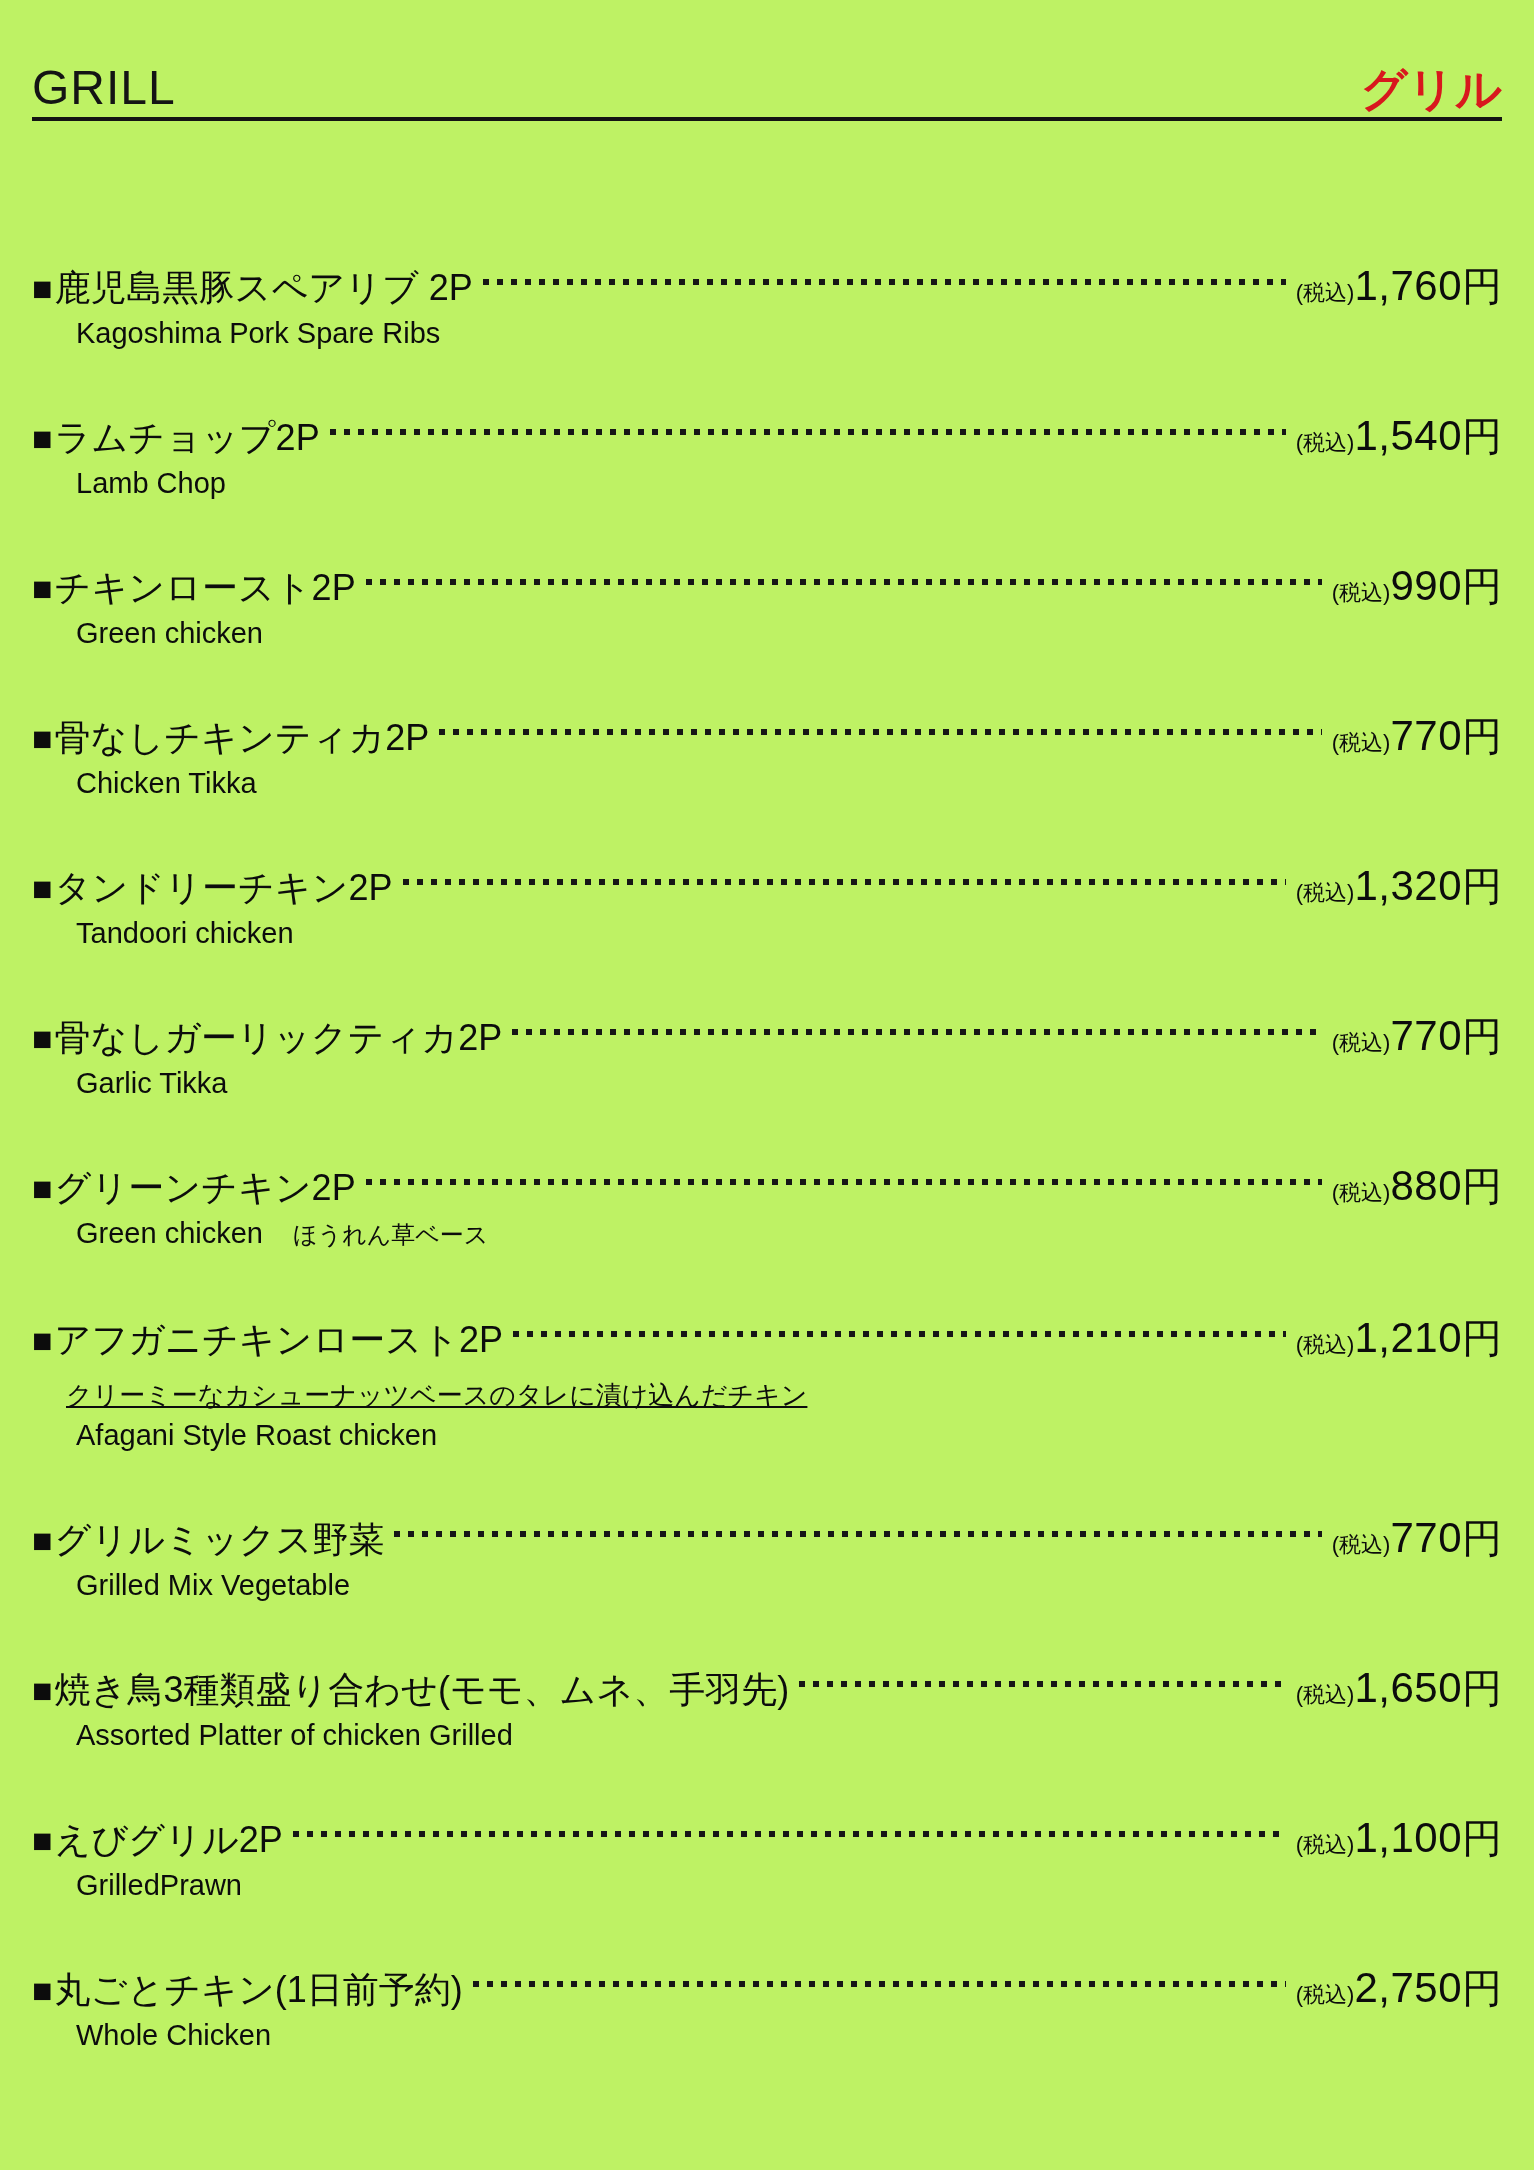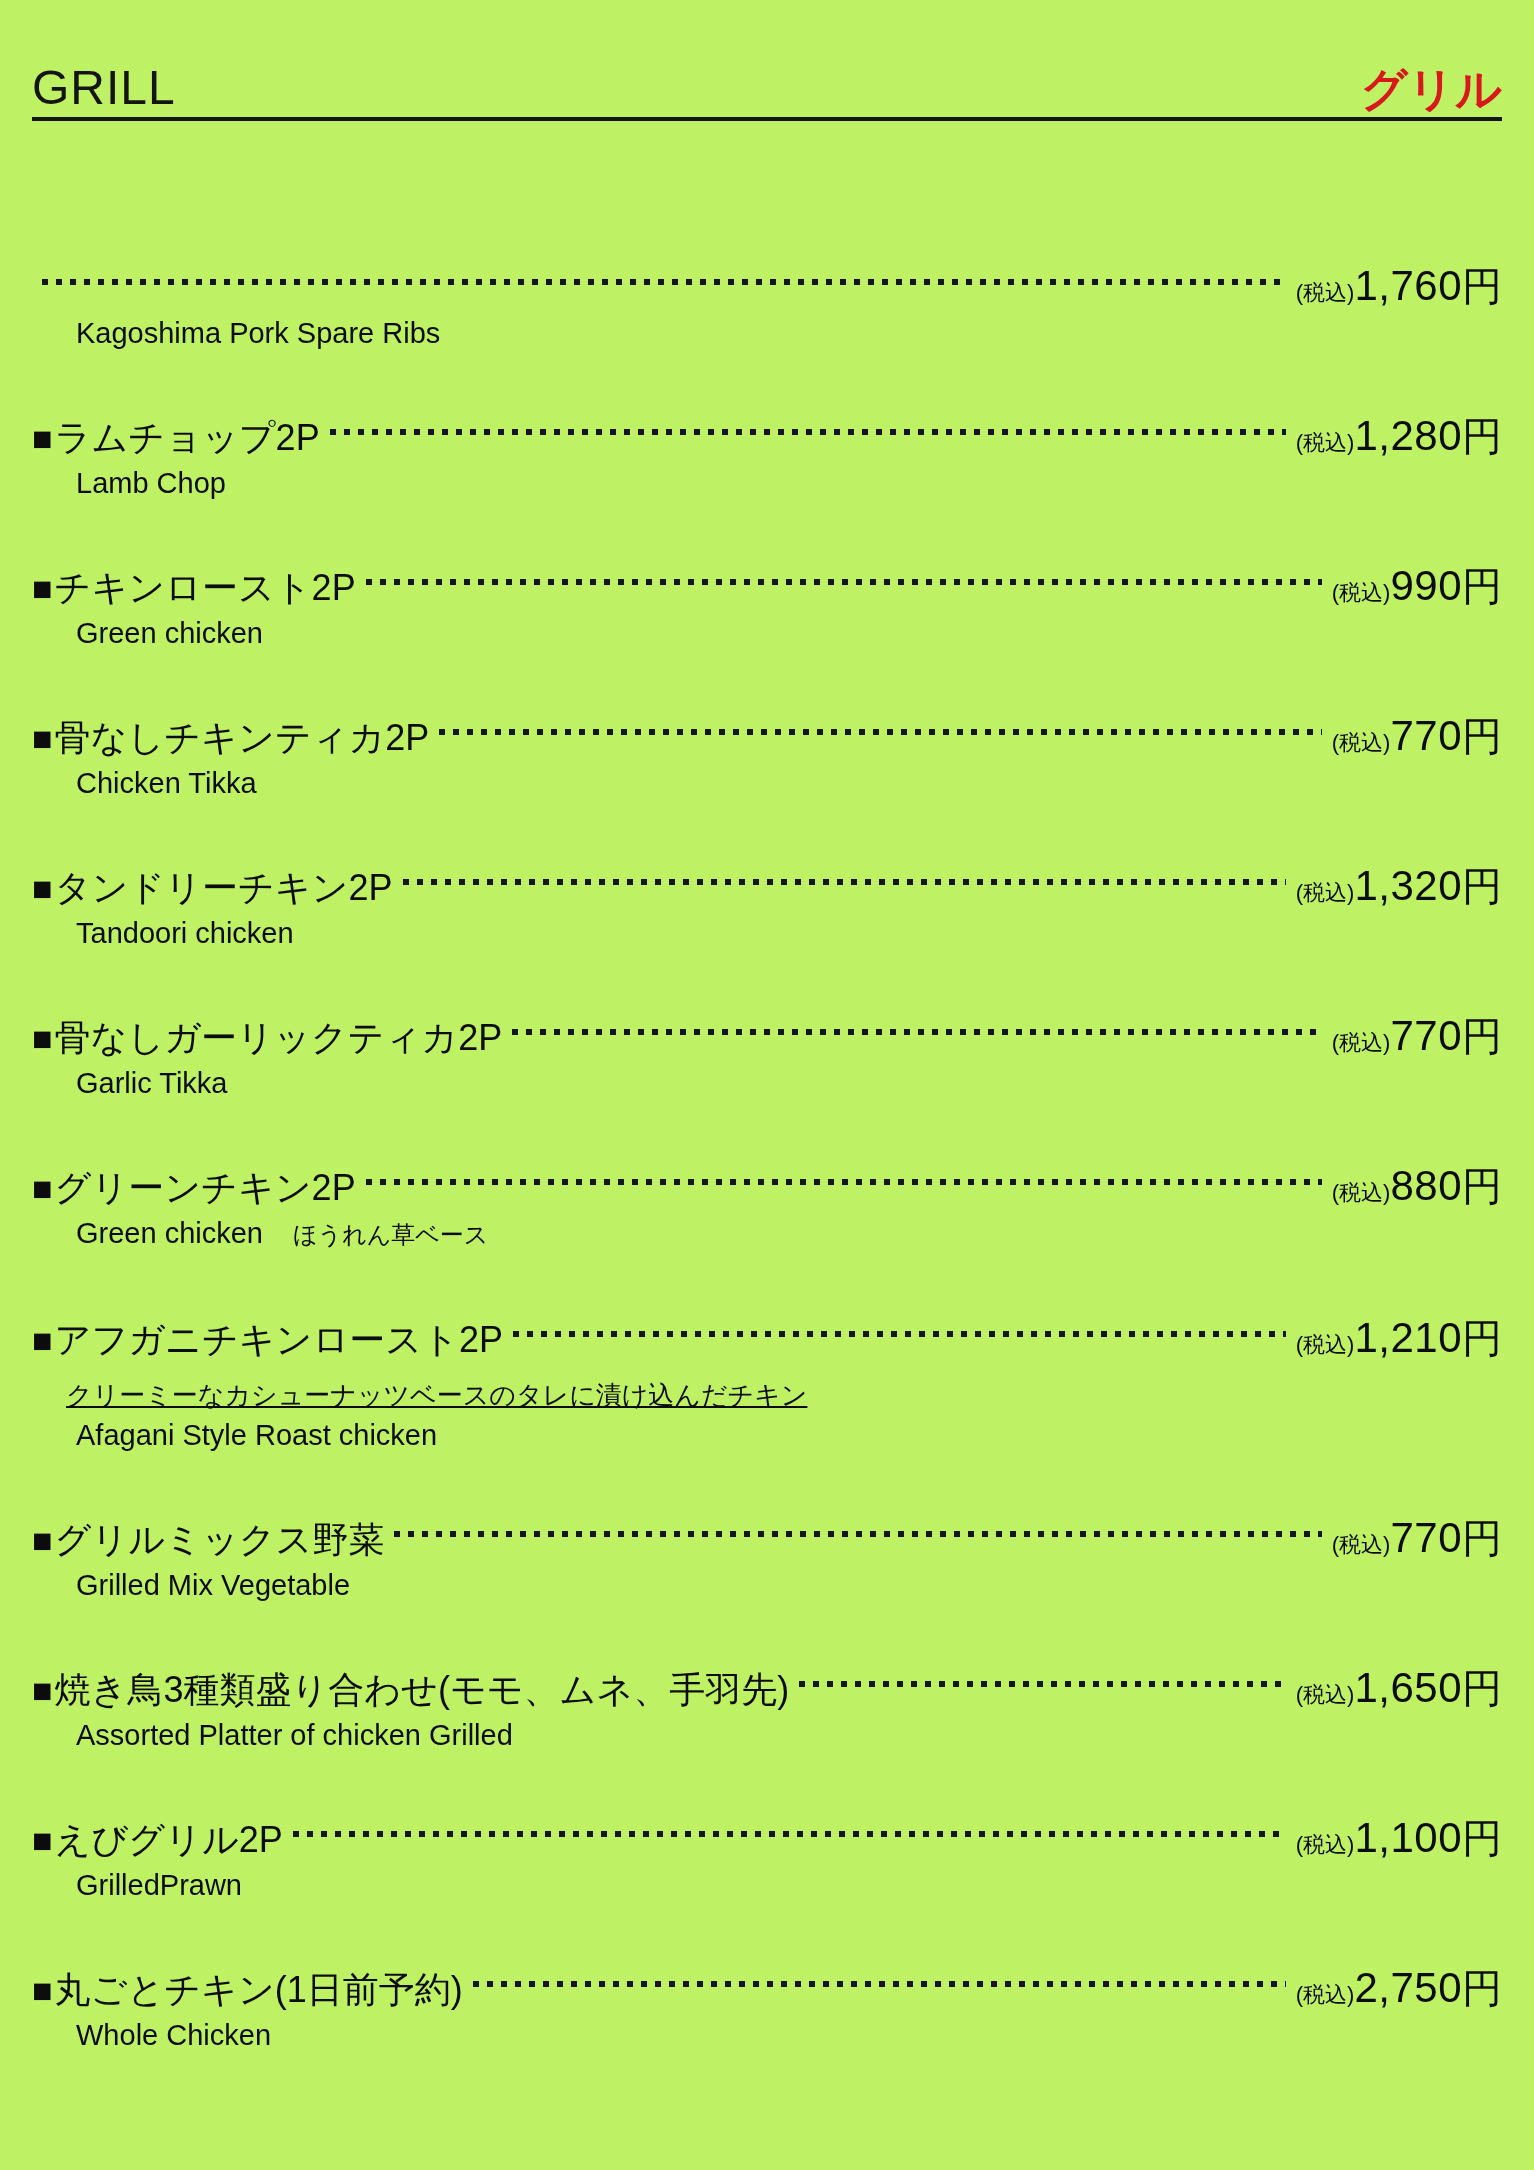--- a/index.html
+++ b/index.html
@@ -110,37 +110,38 @@
 <div class="page">
 
   <div class="header">
     <div class="title-en">GRILL</div>
     <div class="title-ja">グリル</div>
   </div>
 
   <div class="menu">
       <div class="item">
     <div class="item-line">
+      <span class="jp-name"><span class="bullet">■</span><span class="ja">鹿児島黒豚スペアリブ 2P</span></span>
       <span class="leader"></span>
       <span class="price">
             <span class="tax">(税込)</span>
             <span class="amount">1,760</span>
             <span class="yen">円</span>
           </span>
     </div>
 
     <div class="en-line"><span class="en">Kagoshima Pork Spare Ribs</span></div>
   </div>
       <div class="item">
     <div class="item-line">
       <span class="jp-name"><span class="bullet">■</span><span class="ja">ラムチョップ2P</span></span>
       <span class="leader"></span>
       <span class="price">
             <span class="tax">(税込)</span>
-            <span class="amount">1,280</span>
+            <span class="amount">1,540</span>
             <span class="yen">円</span>
           </span>
     </div>
 
     <div class="en-line"><span class="en">Lamb Chop</span></div>
   </div>
       <div class="item">
     <div class="item-line">
       <span class="jp-name"><span class="bullet">■</span><span class="ja">チキンロースト2P</span></span>
       <span class="leader"></span>

